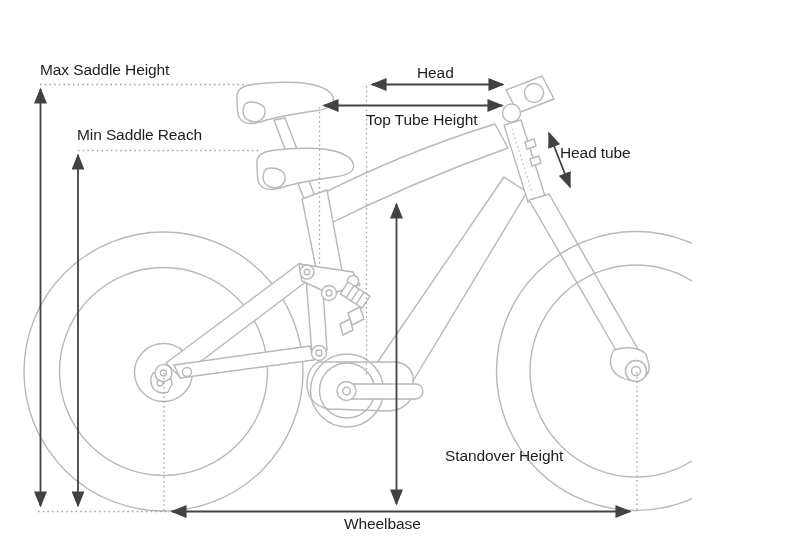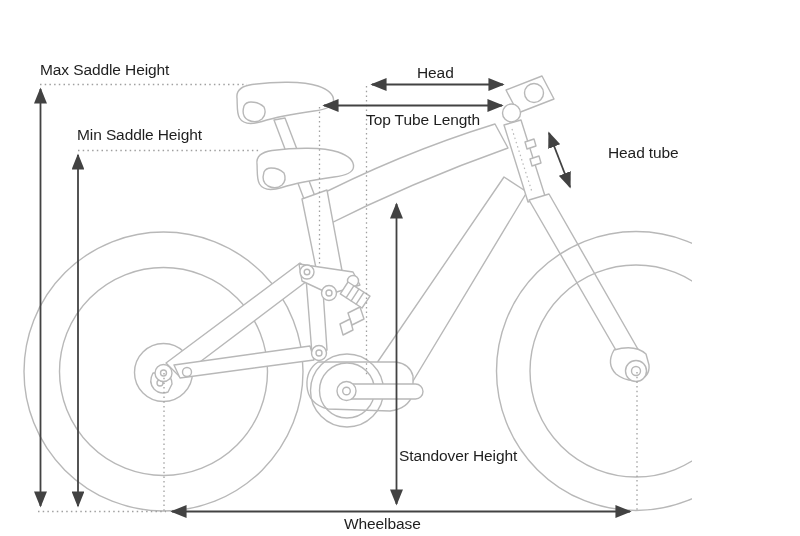--- a/index.html
+++ b/index.html
@@ -149,20 +149,20 @@
     <line class="dim" x1="78" y1="123" x2="78" y2="474" marker-start="url(#ah)" marker-end="url(#ah)"></line>
     <line class="dim" x1="372" y1="52.5" x2="503" y2="52.5" marker-start="url(#ah)" marker-end="url(#ah)"></line>
     <line class="dim" x1="324" y1="73.5" x2="502" y2="73.5" marker-start="url(#ah)" marker-end="url(#ah)"></line>
     <line class="dim" x1="549" y1="101" x2="570" y2="155" marker-start="url(#ah)" marker-end="url(#ah)"></line>
     <line class="dim" x1="396.5" y1="172" x2="396.5" y2="472" marker-start="url(#ah)" marker-end="url(#ah)"></line>
     <line class="dim" x1="172" y1="479.5" x2="630" y2="479.5" marker-start="url(#ah)" marker-end="url(#ah)"></line>
   </g>
 </svg>
 
 <div class="dim-label" style="left:40px;top:30px;">Max Saddle Height</div>
-<div class="dim-label" style="left:77px;top:95px;">Min Saddle Height</div>
+<div class="dim-label" style="left:77px;top:95px;">Min Saddle Reach</div>
 <div class="dim-label" style="left:417px;top:33px;">Head</div>
-<div class="dim-label" style="left:366px;top:80px;">Top Tube Length</div>
-<div class="dim-label" style="left:608px;top:113px;text-align:center;">Head tube</div>
-<div class="dim-label" style="left:399px;top:416px;">Standover Height</div>
+<div class="dim-label" style="left:366px;top:80px;">Top Tube Height</div>
+<div class="dim-label" style="left:560px;top:113px;text-align:center;">Head tube</div>
+<div class="dim-label" style="left:399px;top:416px;padding-left:46px;">Standover Height</div>
 <div class="dim-label" style="left:344px;top:484px;">Wheelbase</div>
 
 </div>
 
 </body></html>

